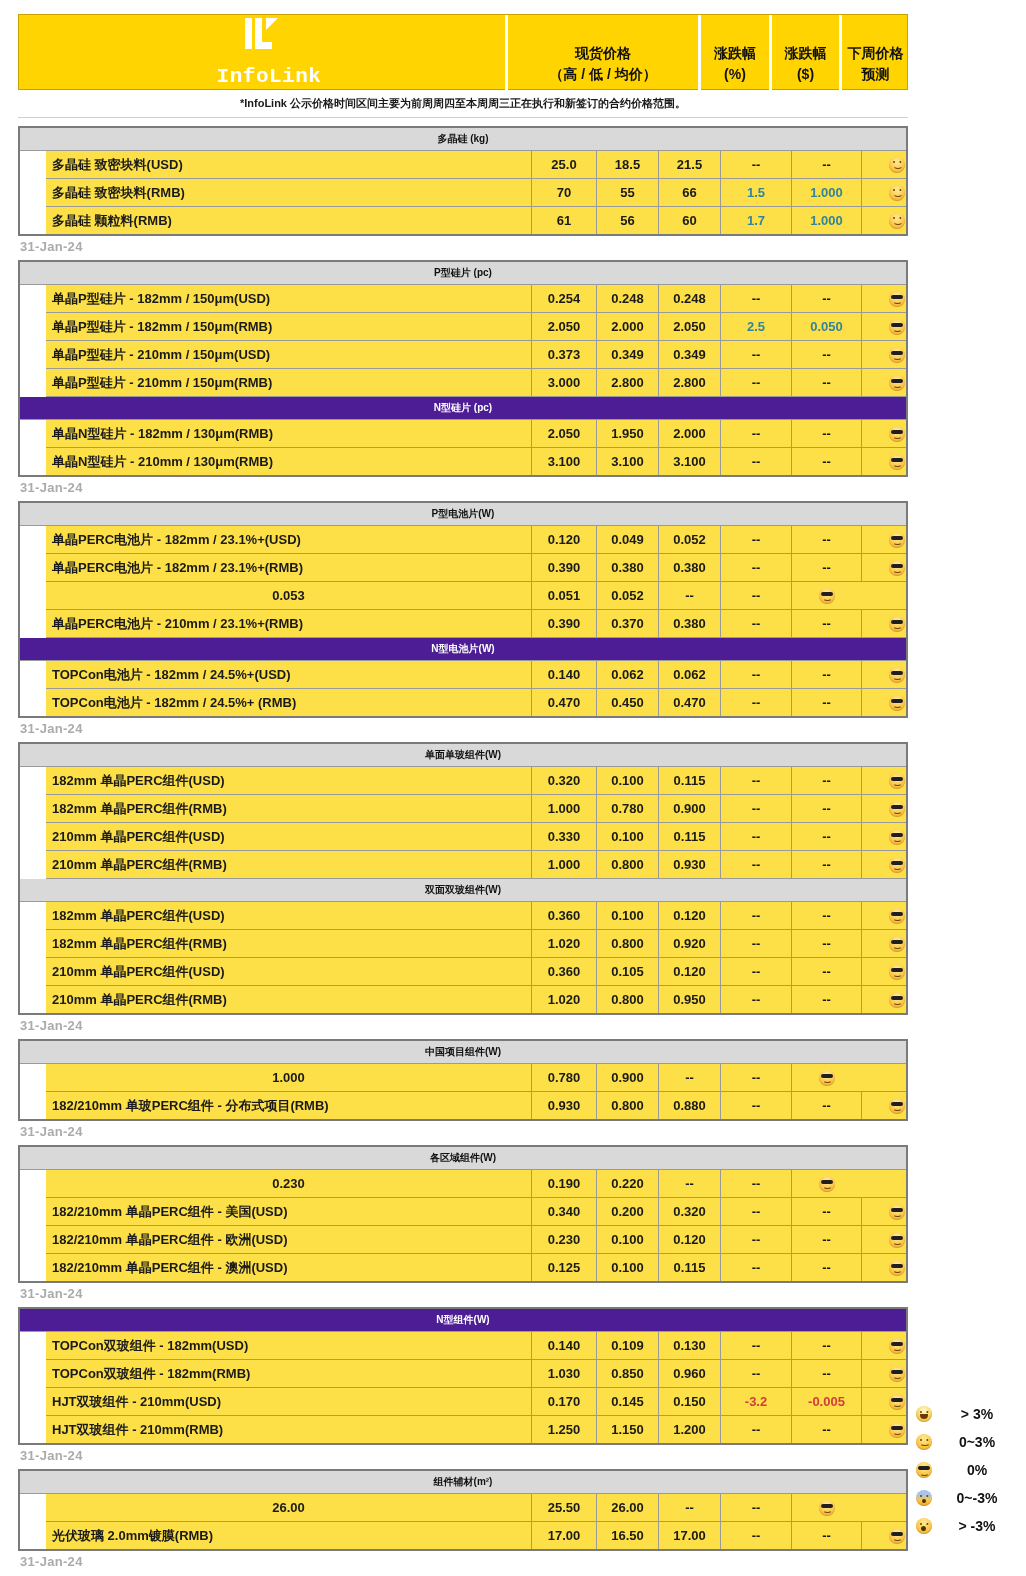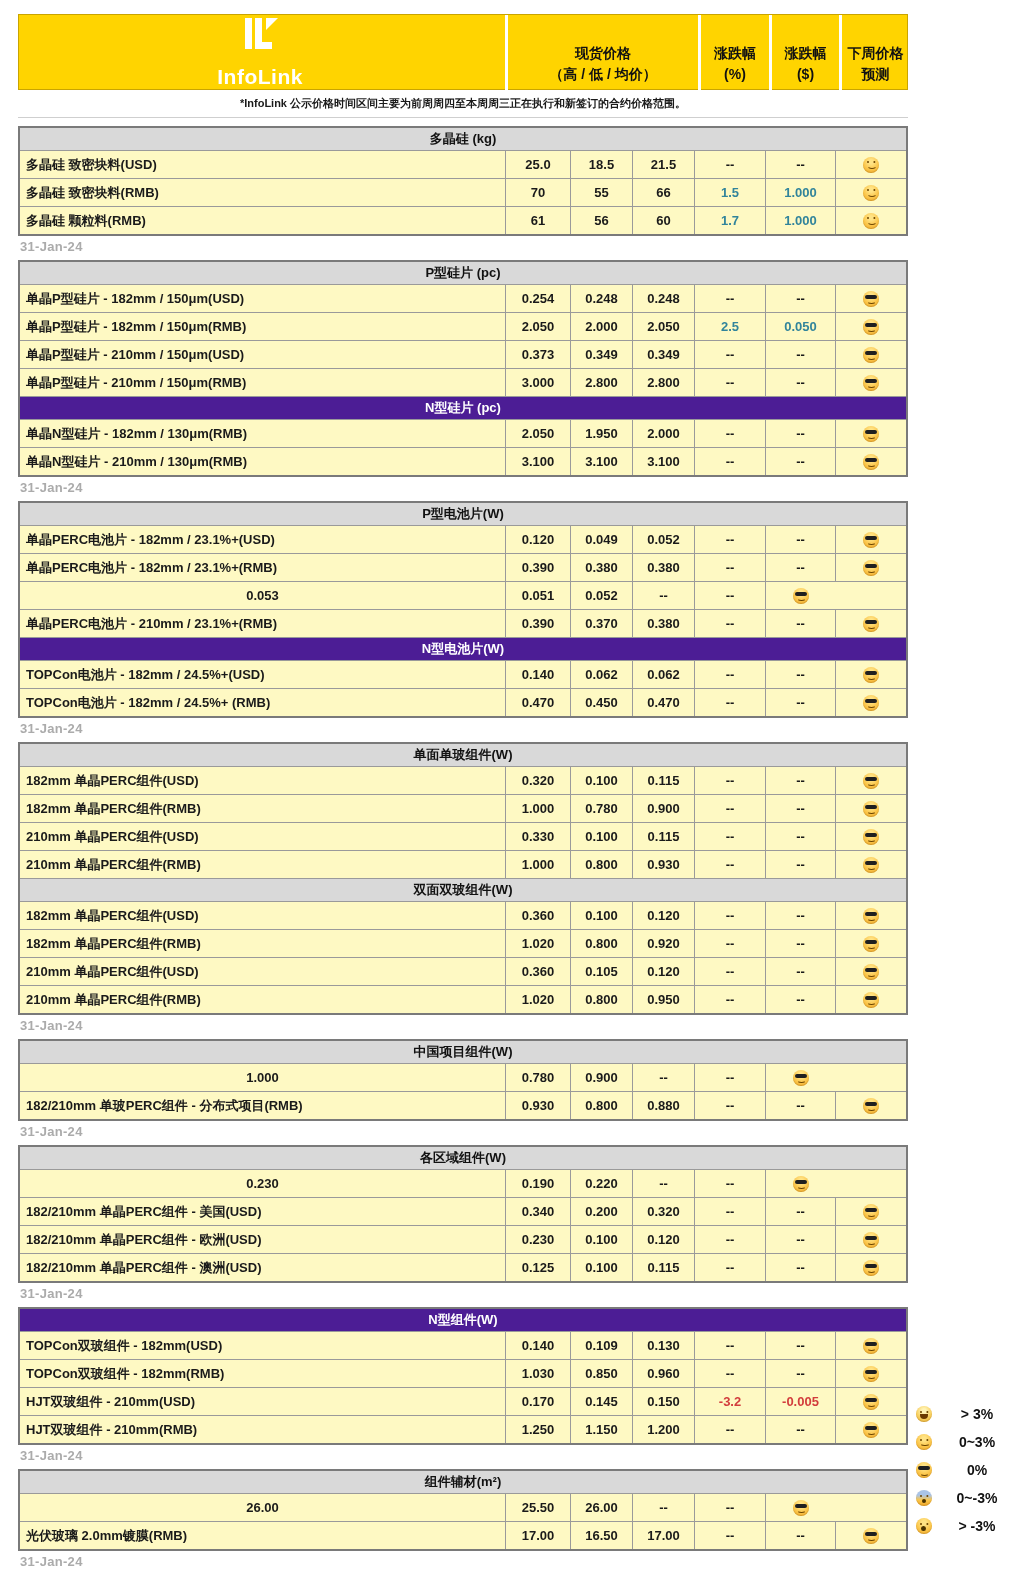--- a/index.html
+++ b/index.html
@@ -12,43 +12,43 @@
   
   .top-header{
     display:grid;grid-template-columns:486px 193px 71px 70px 70px;
     background:#FFD400;height:74px;border:1px solid #c9a400;
   }
   .hcell{display:flex;flex-direction:column;justify-content:center;align-items:center;
     font-weight:bold;font-size:14px;line-height:1.5;color:#111;}
   .hcell.sep{border-left:3px solid #ffffff;}
   .logo-cell{display:flex;align-items:center;padding-left:14px;}
   .logo-mark{flex:0 0 auto;margin-right:10px;}
-  .brand{display:flex;flex-direction:column;}
+  .brand{display:flex;flex-direction:column;font-family:Liberation Mono, monospace;}
   .brand-name{color:#fff;font-size:21px;font-weight:bold;letter-spacing:.5px;}
   .brand-sub{color:rgba(255,255,255,.85);font-size:12px;letter-spacing:2.5px;margin-top:2px;}
 
   
   .note-row{
     height:27px;display:flex;align-items:center;justify-content:center;
     font-size:11px;font-weight:bold;border-bottom:1px solid #cfcfcf;
   }
 
   
   .blocks{margin-top:8px;}
   .block{margin-bottom:0;}
   .block-table{border:2px solid #7a7a7a;background:#fff;}
   .sec-header{
     height:22px;display:flex;align-items:center;justify-content:center;
-    font-size:13px;font-weight:bold;border-bottom:1px solid #9a9a9a;
+    font-size:10px;font-weight:bold;border-bottom:1px solid #9a9a9a;
   }
   .sec-header.light{background:#D9D9D9;color:#111;}
   .sec-header.dark{background:#4c1d95;color:#ffffff;}
   .row{
     display:grid;grid-template-columns:486px 65px 62px 62px 71px 70px 70px;
-    height:27px;border-bottom:1px solid #9a9a9a;background:#fef9c3;
+    height:27px;border-bottom:1px solid #9a9a9a;background:#fde047;margin-left:26px;
   }
   .row:last-child{border-bottom:none;}
   .cell{
     display:flex;align-items:center;justify-content:center;
     font-size:13px;font-weight:bold;border-right:1px solid #9a9a9a;overflow:hidden;white-space:nowrap;
   }
   .cell:last-child{border-right:none;}
   .cell.lbl{justify-content:flex-start;padding-left:6px;}
   .cell[data-trend="up"]{color:#31849B;}
   .cell[data-trend="down"]{color:#D23C3C;}

